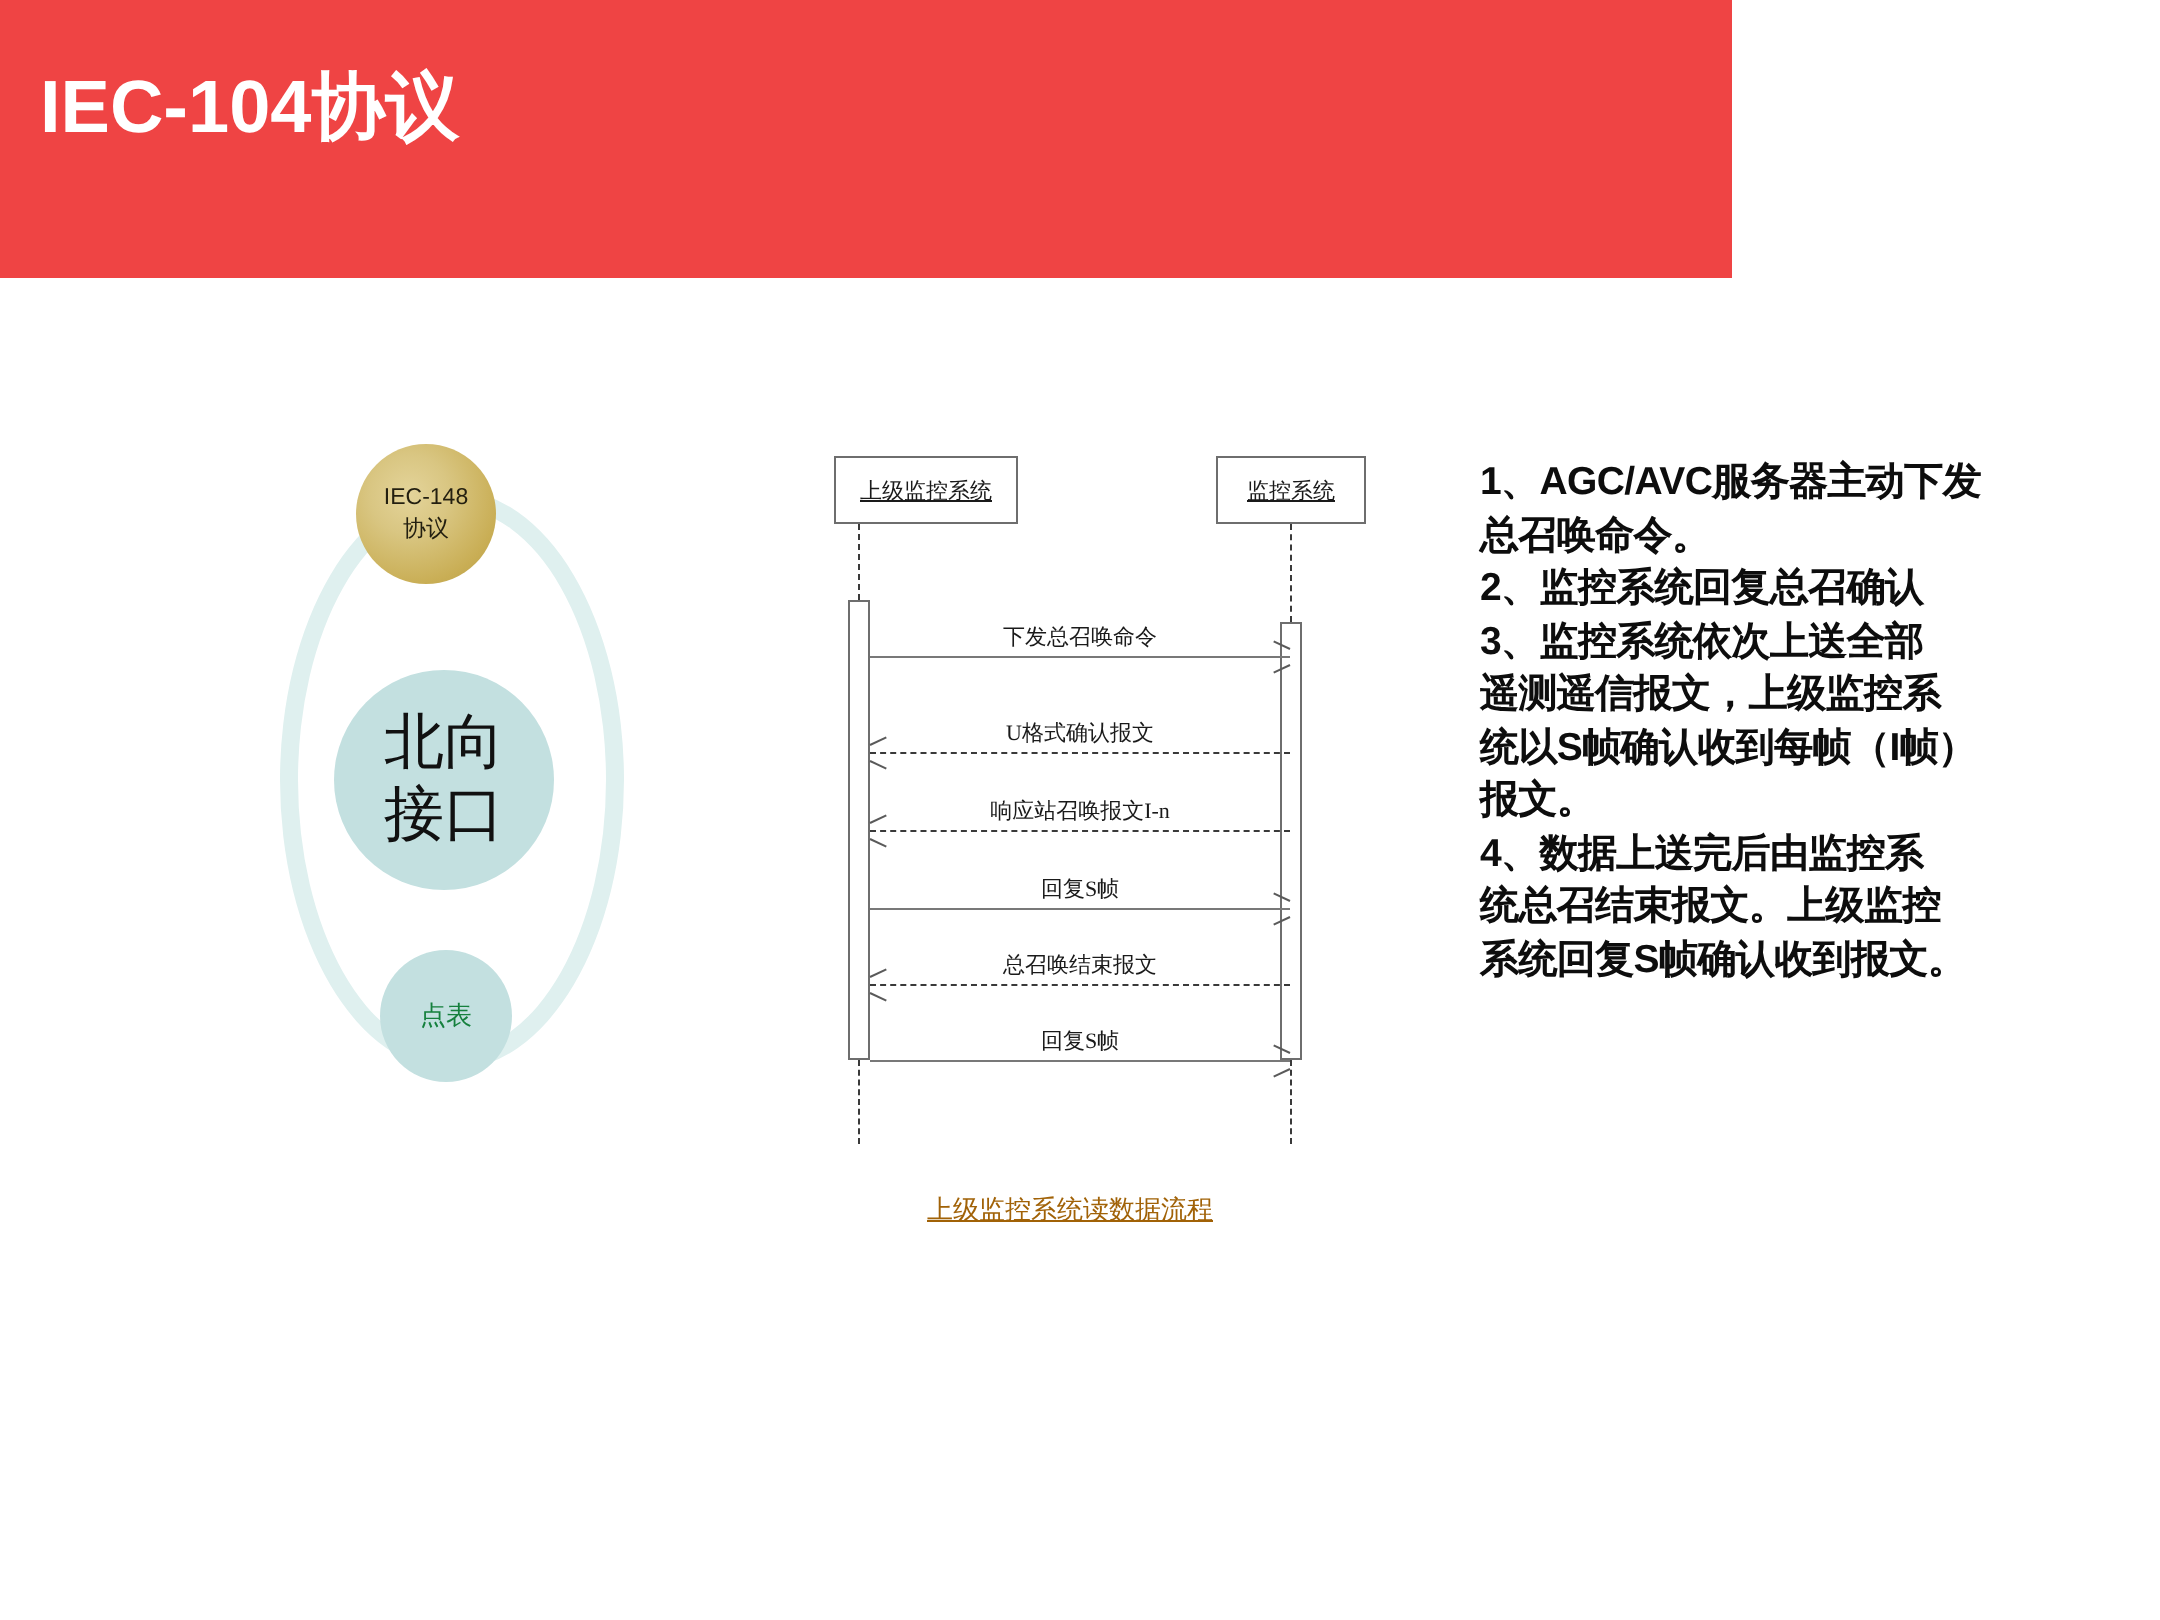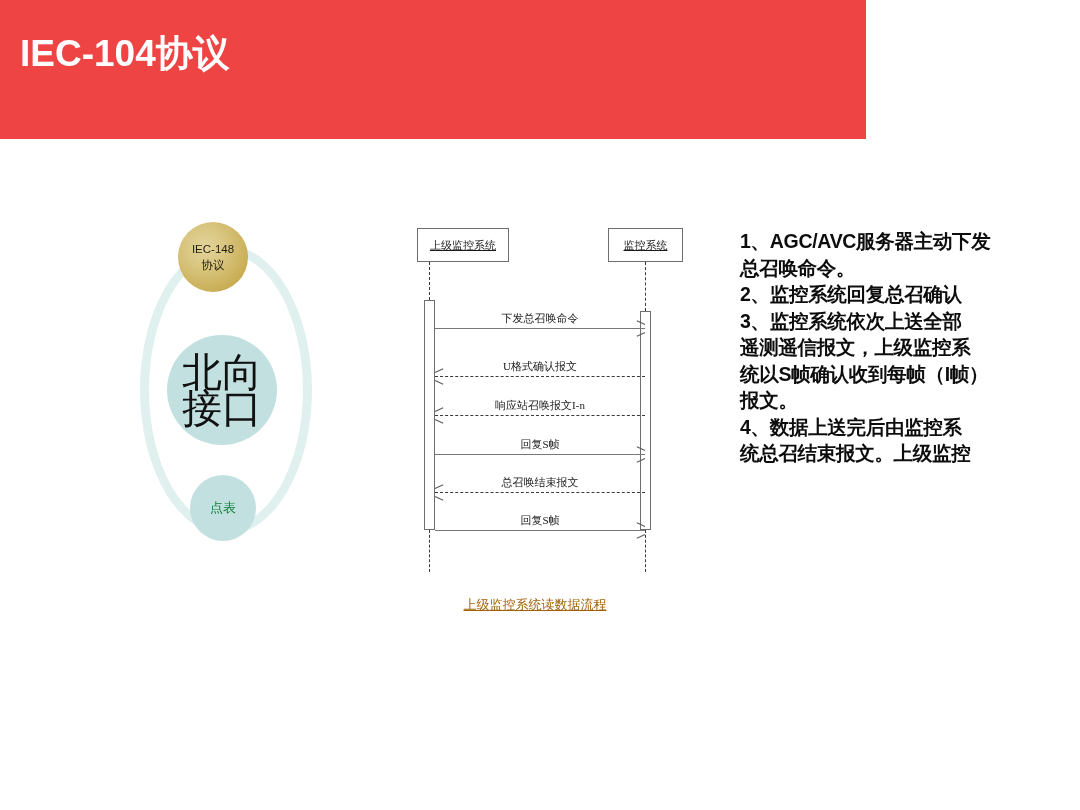--- a/index.html
+++ b/index.html
@@ -78,21 +78,21 @@
   }
   #node-protocol .l1 { font-family: "Liberation Sans", sans-serif; }
   #node-protocol .l2 { font-family: "Liberation Sans", sans-serif; }
   #node-interface {
     left: 47px;
     top: 130px;
     width: 110px;
     height: 110px;
     background: #c3e0e0;
     color: #111111;
-    font-size: 40px;
+    font-size: 30px;
     line-height: 36px;
     font-weight: normal;
   }
   #node-points {
     left: 70px;
     top: 270px;
     width: 66px;
     height: 66px;
     background: #c3e0e0;
     color: #15803d;
@@ -305,13 +305,14 @@
 <div id="description-panel">
   <div class="desc-line">1、AGC/AVC服务器主动下发</div>
   <div class="desc-line">总召唤命令。</div>
   <div class="desc-line">2、监控系统回复总召确认</div>
   <div class="desc-line">3、监控系统依次上送全部</div>
   <div class="desc-line">遥测遥信报文，上级监控系</div>
   <div class="desc-line">统以S帧确认收到每帧（I帧）</div>
   <div class="desc-line">报文。</div>
   <div class="desc-line">4、数据上送完后由监控系</div>
   <div class="desc-line">统总召结束报文。上级监控</div>
+  <div class="desc-line">系统回复S帧确认收到报文。</div>
 </div>
 
 </body></html>

